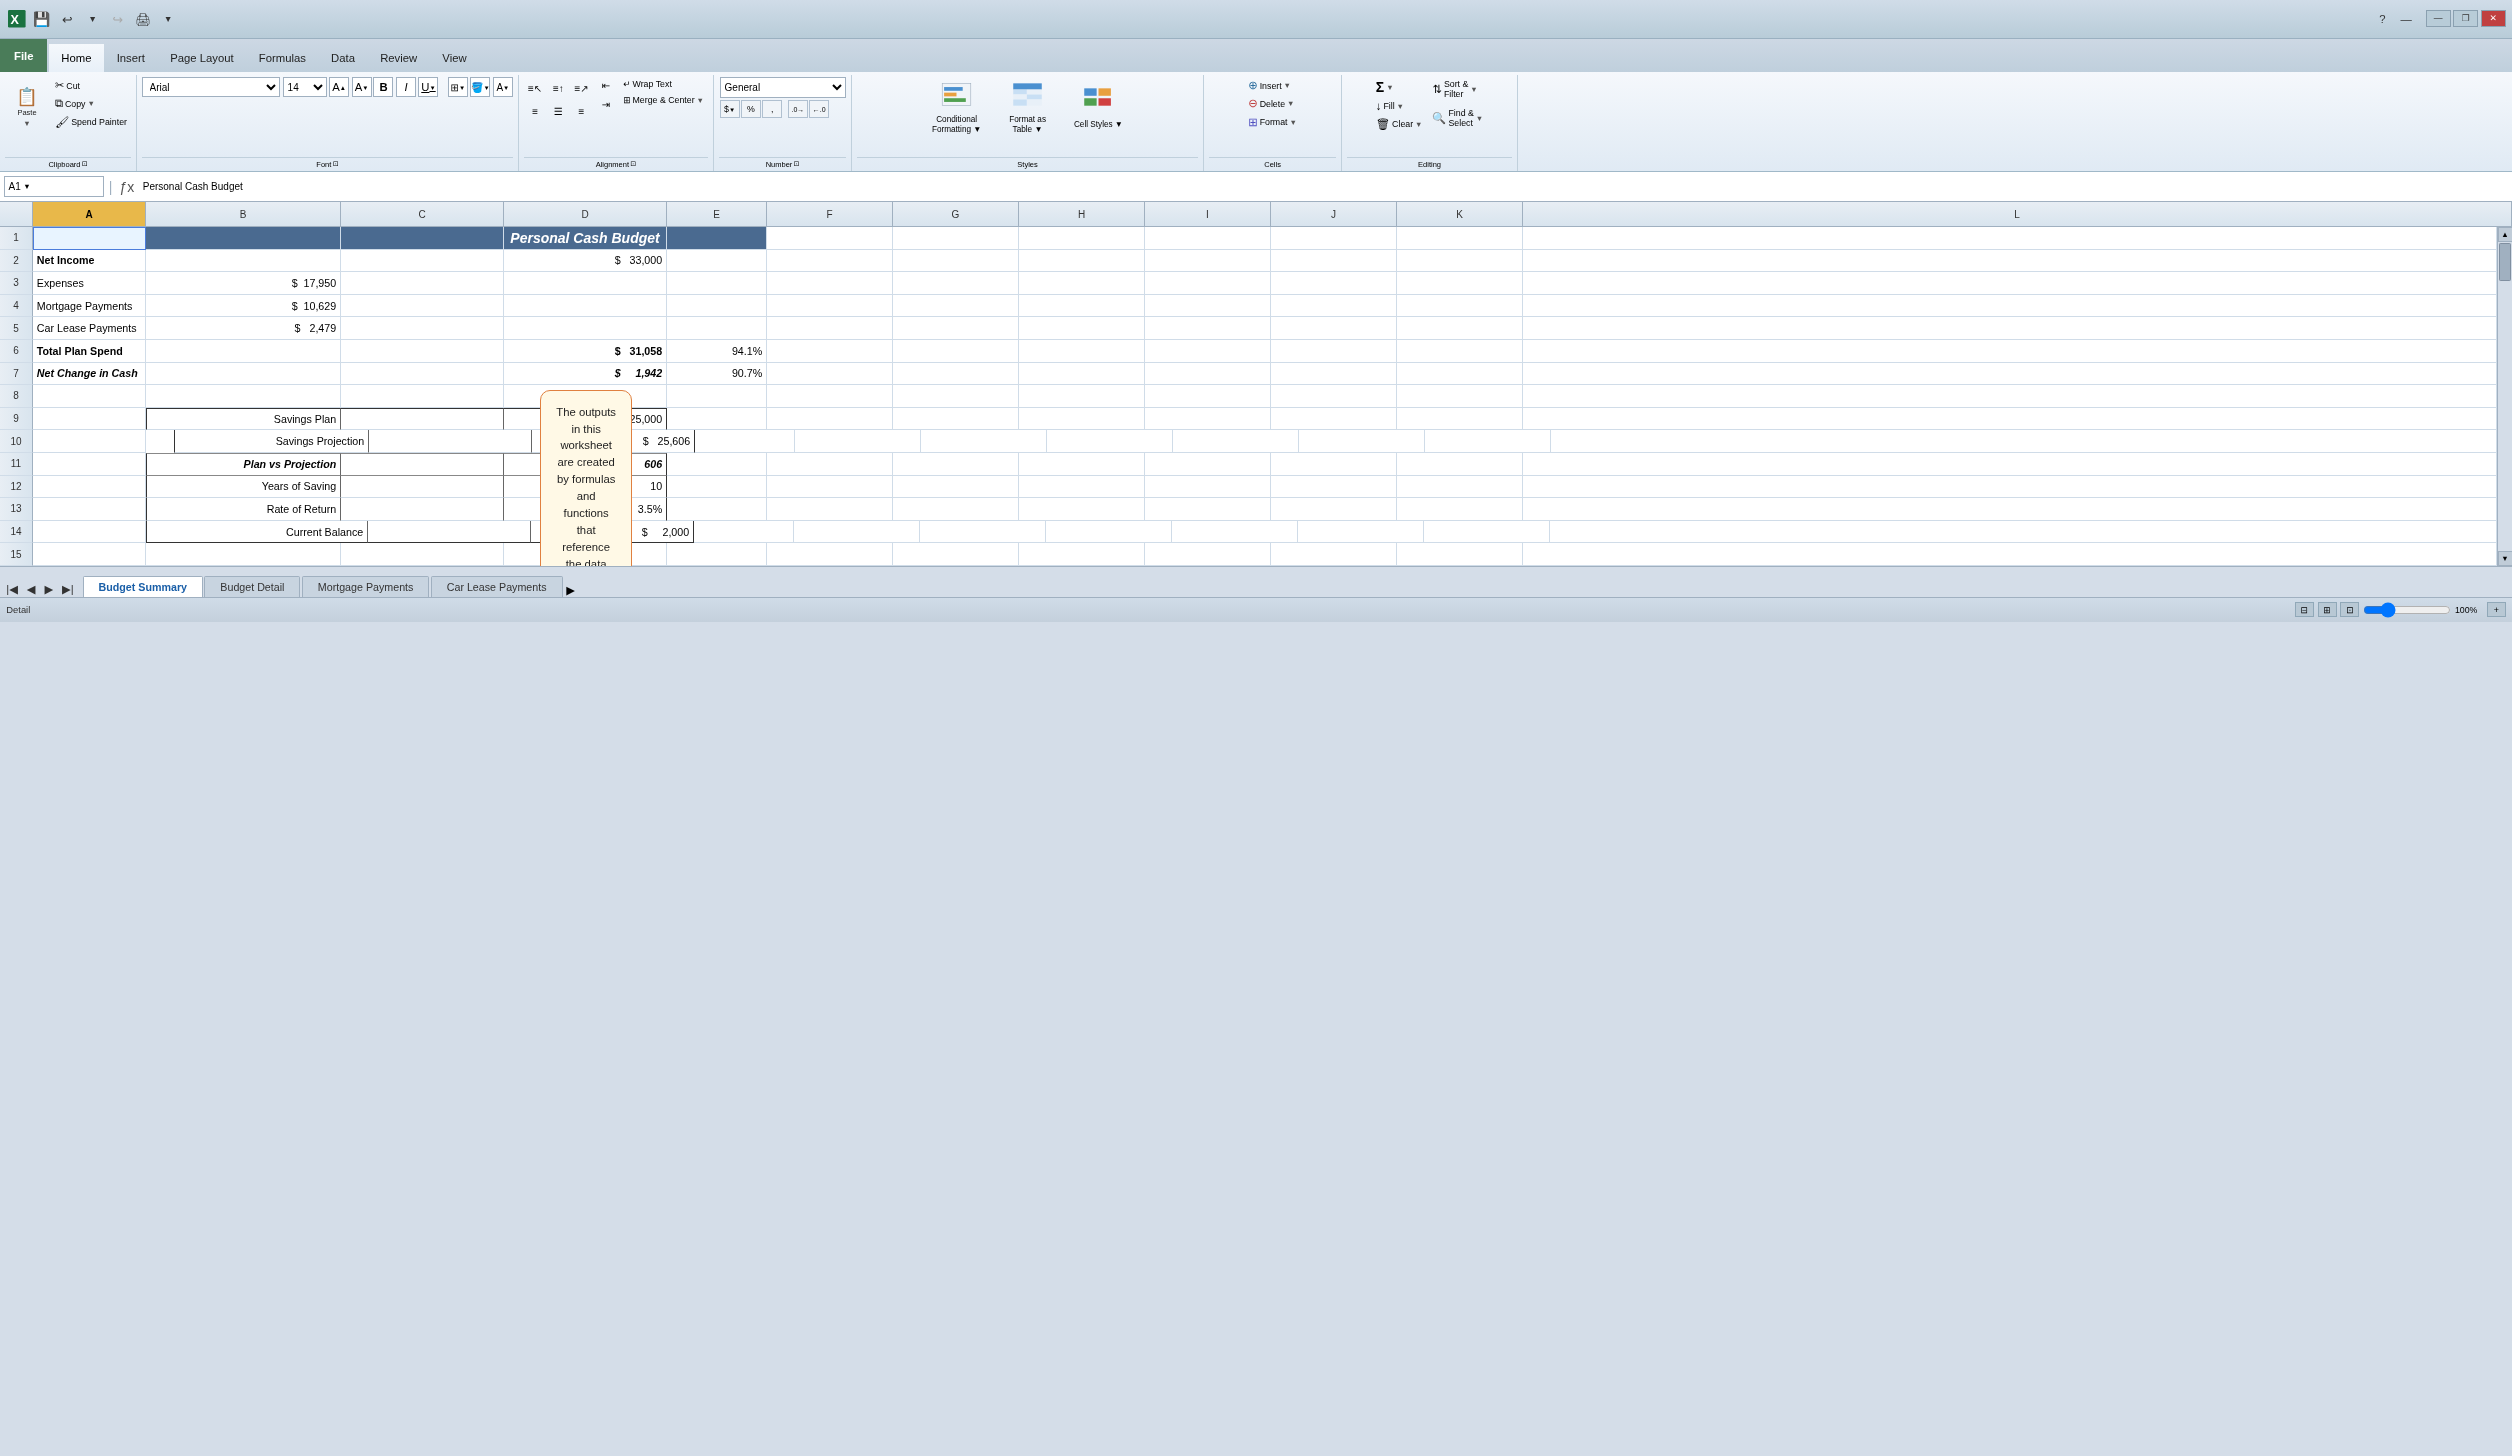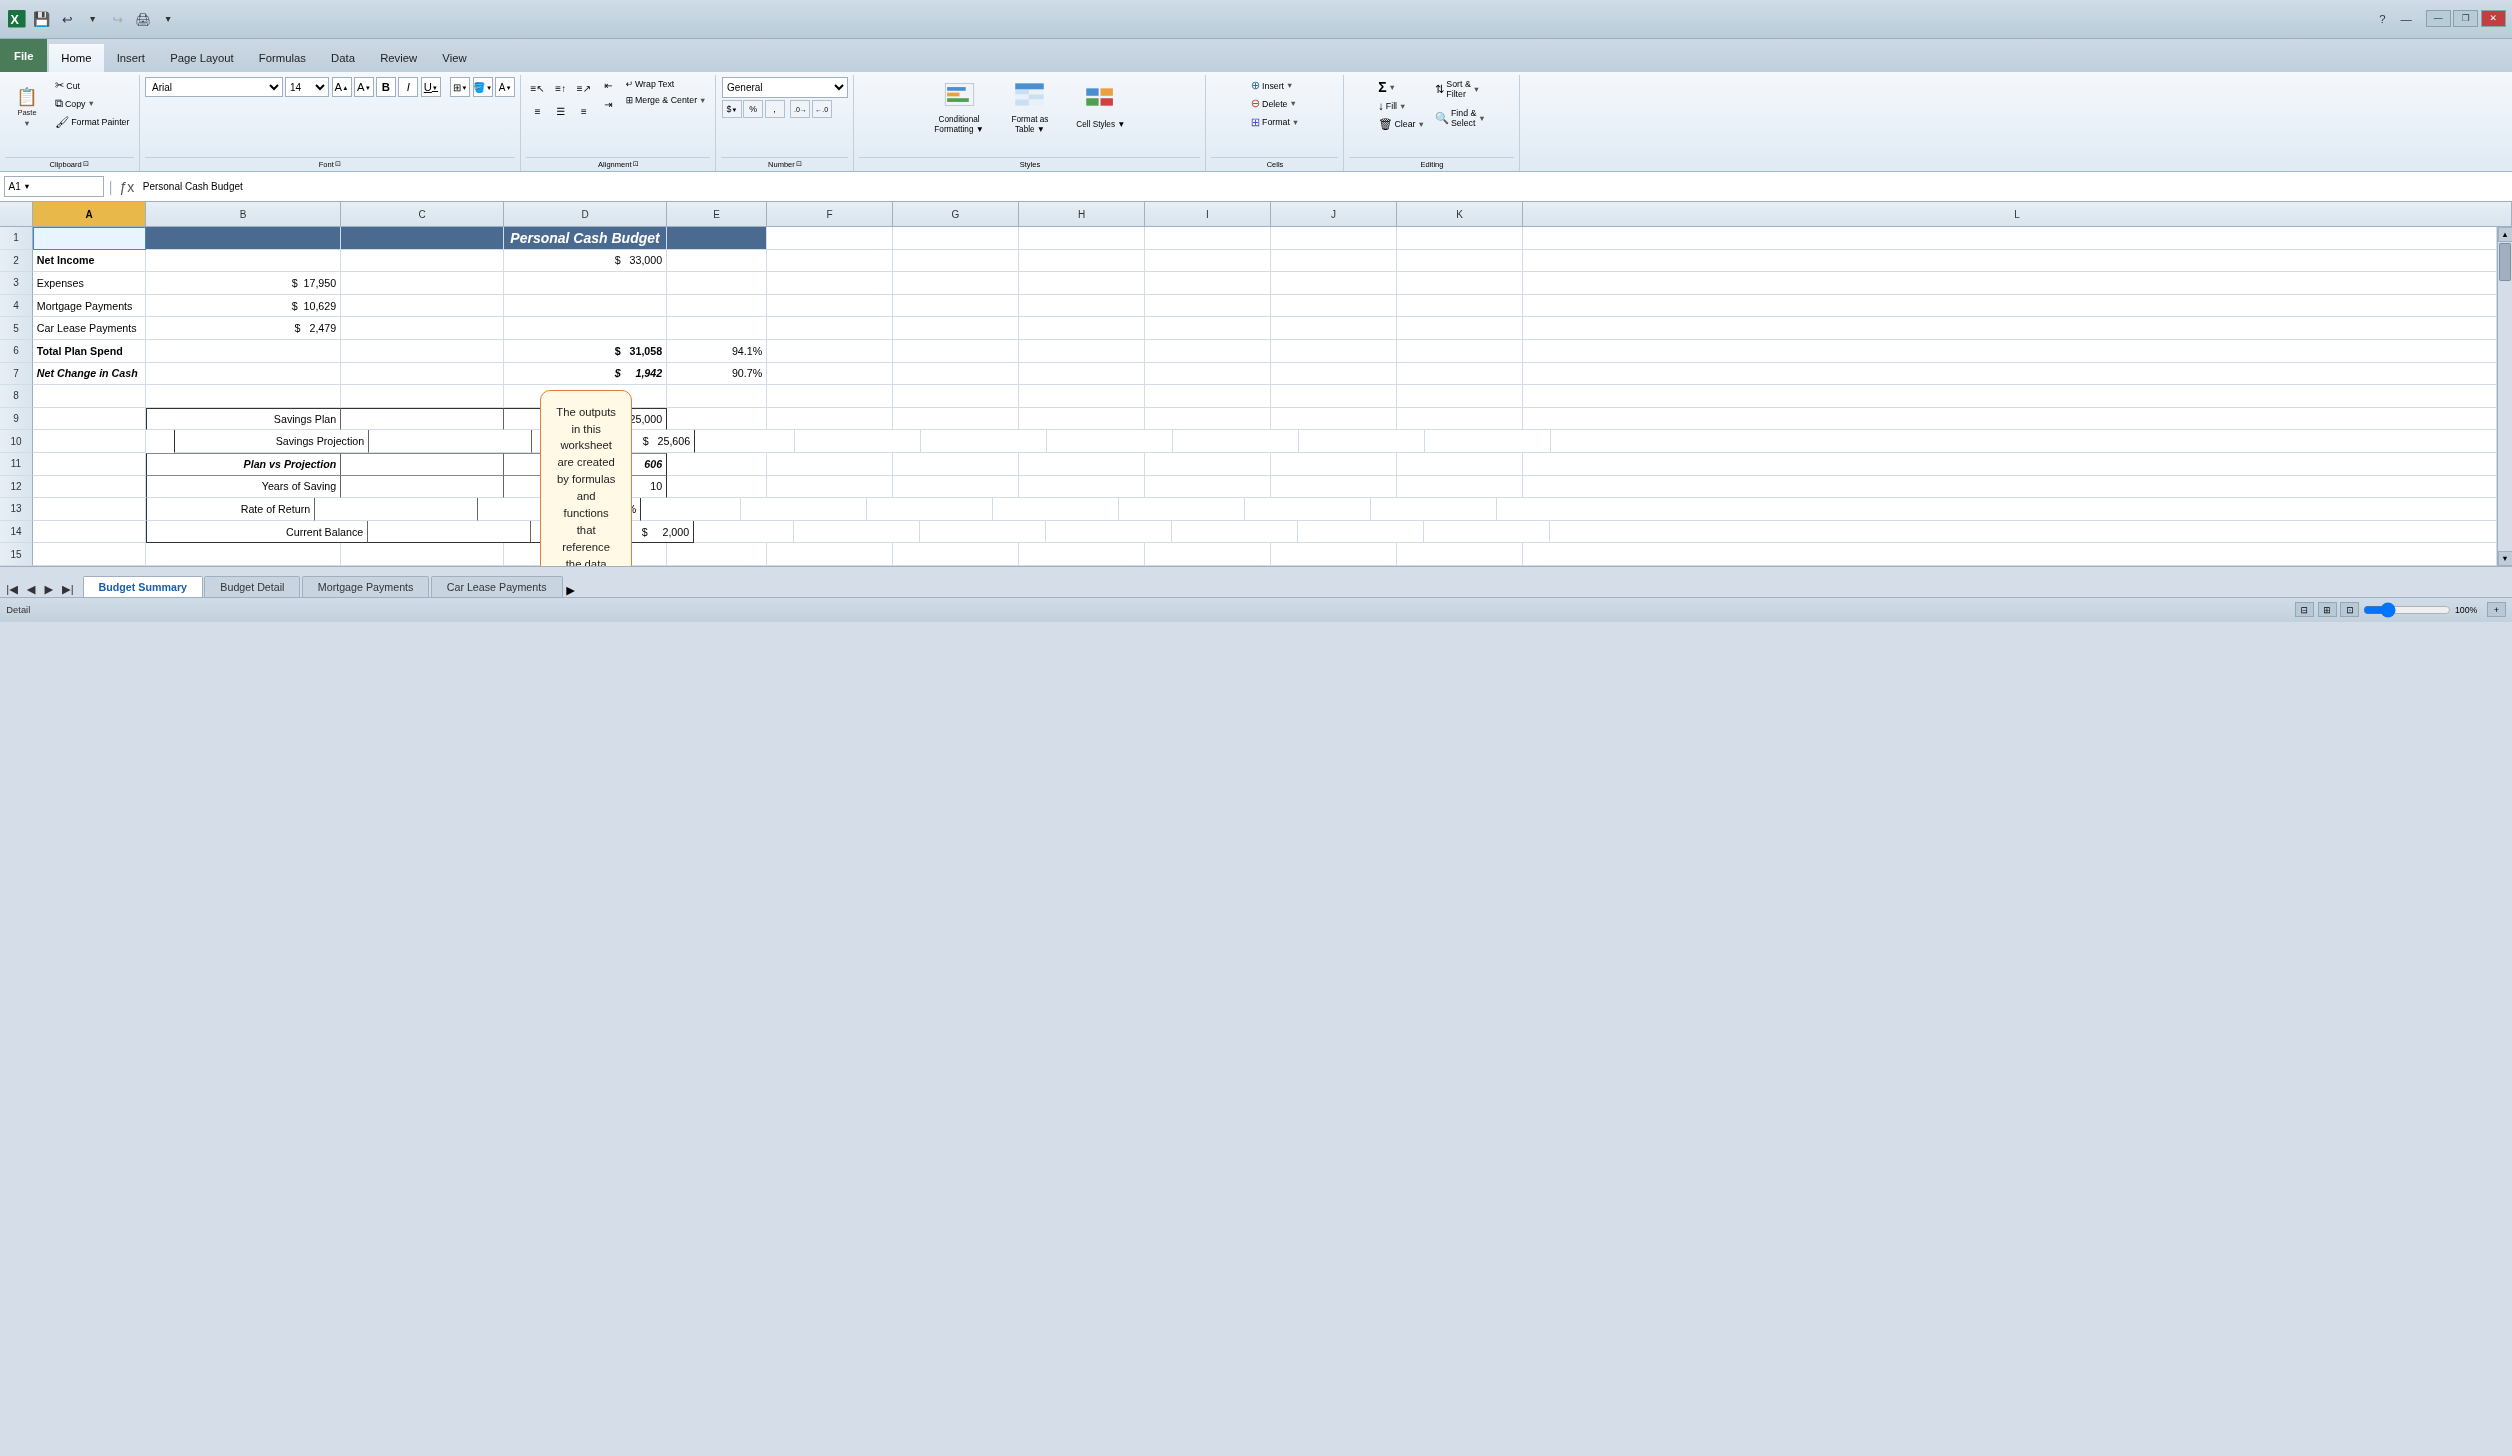--- a/index.html
+++ b/index.html
@@ -370,21 +370,21 @@
           <span class="ribbon-btn-xs-icon">✂</span>
           <span>Cut</span>
         </div>
         <div class="ribbon-btn-xs">
           <span class="ribbon-btn-xs-icon">⧉</span>
           <span>Copy</span>
           <span class="dropdown-arrow">▼</span>
         </div>
         <div class="ribbon-btn-xs">
           <span class="ribbon-btn-xs-icon">🖌</span>
-          <span>Format Painter</span>
+          <span>Spend Painter</span>
         </div>
       </div>
     </div>
     <div class="ribbon-group-label-row">
       <span>Clipboard</span>
       <span style="font-size:7px;cursor:pointer;">⊡</span>
     </div>
   </div>
 
   <div class="ribbon-group grp-font">
@@ -809,21 +809,21 @@
           <div class="cell" style="width:126px;"></div>
           <div class="cell" style="width:126px;"></div>
           <div class="cell" style="width:126px;"></div>
           <div class="cell" style="width:126px;"></div>
           <div class="cell" style="width:126px;"></div>
           <div class="cell" style="flex:1;"></div>
         </div>
 
         <div class="grid-row">
           <div class="cell" style="width:113px;"></div>
-          <div class="cell cell-right" style="width:169px;border-left:1.3px solid #333;border-right:0.6px solid #666;">Rate of Return</div>
+          <div class="cell cell-right" style="width:195px;border-left:1.3px solid #333;border-right:0.6px solid #666;">Rate of Return</div>
           <div class="cell" style="width:163px;border-right:0.6px solid #666;"></div>
           <div class="cell cell-right" style="width:163px;border-right:1.3px solid #333;">3.5%</div>
           <div class="cell" style="width:100px;"></div>
           <div class="cell" style="width:126px;"></div>
           <div class="cell" style="width:126px;"></div>
           <div class="cell" style="width:126px;"></div>
           <div class="cell" style="width:126px;"></div>
           <div class="cell" style="width:126px;"></div>
           <div class="cell" style="width:126px;"></div>
           <div class="cell" style="flex:1;"></div>

